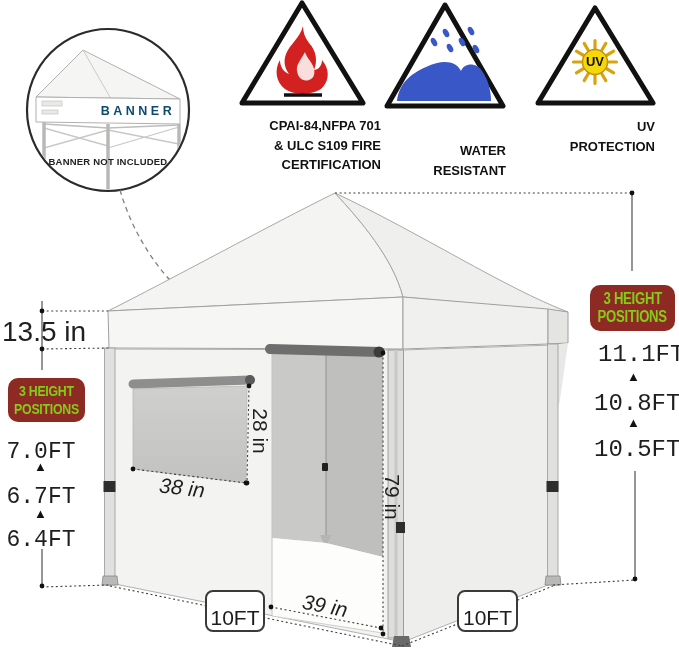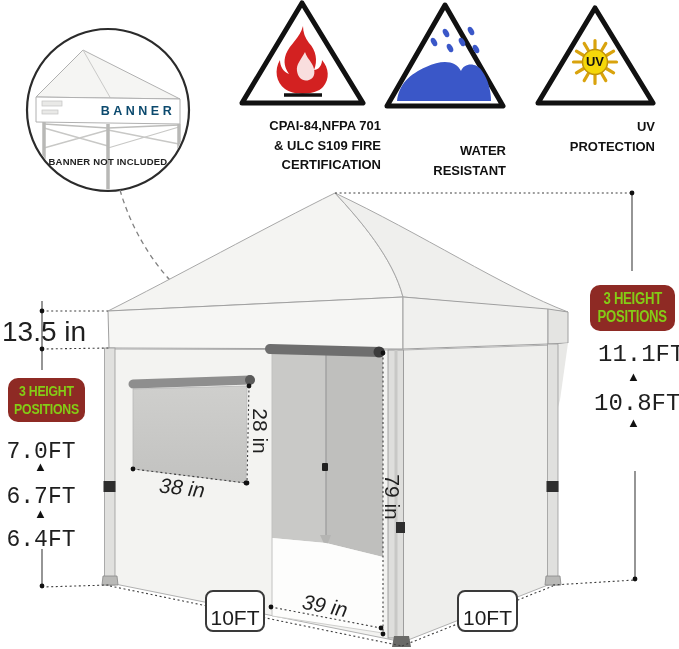--- a/index.html
+++ b/index.html
@@ -212,20 +212,21 @@
   <div class="lbl ft" style="left:5px;top:528px;width:72px;">6.4FT</div>
 
   <div class="badge badge-right">
     <div class="bl">3 HEIGHT</div>
     <div class="bl">POSITIONS</div>
   </div>
   <div class="lbl ftr" style="left:598px;top:342px;width:80px;">11.1FT</div>
   <span class="arrow" style="left:627px;top:370px;">▲</span>
   <div class="lbl ftr" style="left:594px;top:391px;width:85px;">10.8FT</div>
   <span class="arrow" style="left:627px;top:416px;">▲</span>
+  <div class="lbl ftr" style="left:594px;top:437px;width:85px;">10.5FT</div>
 
   <div class="lbl it" style="left:150px;top:477px;width:64px;font-size:21px;transform:rotate(7deg);">38 in</div>
   <div class="lbl rot90" style="left:229px;top:420px;width:62px;font-size:21px;">28 in</div>
   <div class="lbl rot90" style="left:361px;top:486px;width:62px;font-size:21px;">79 in</div>
   <div class="lbl it" style="left:293px;top:595px;width:64px;font-size:21px;transform:rotate(11deg);">39 in</div>
 
   <div class="ftbox" style="left:205px;top:590px;width:56px;height:38px;">
     <span>10FT</span>
   </div>
   <div class="ftbox" style="left:457px;top:590px;width:57px;height:38px;">

